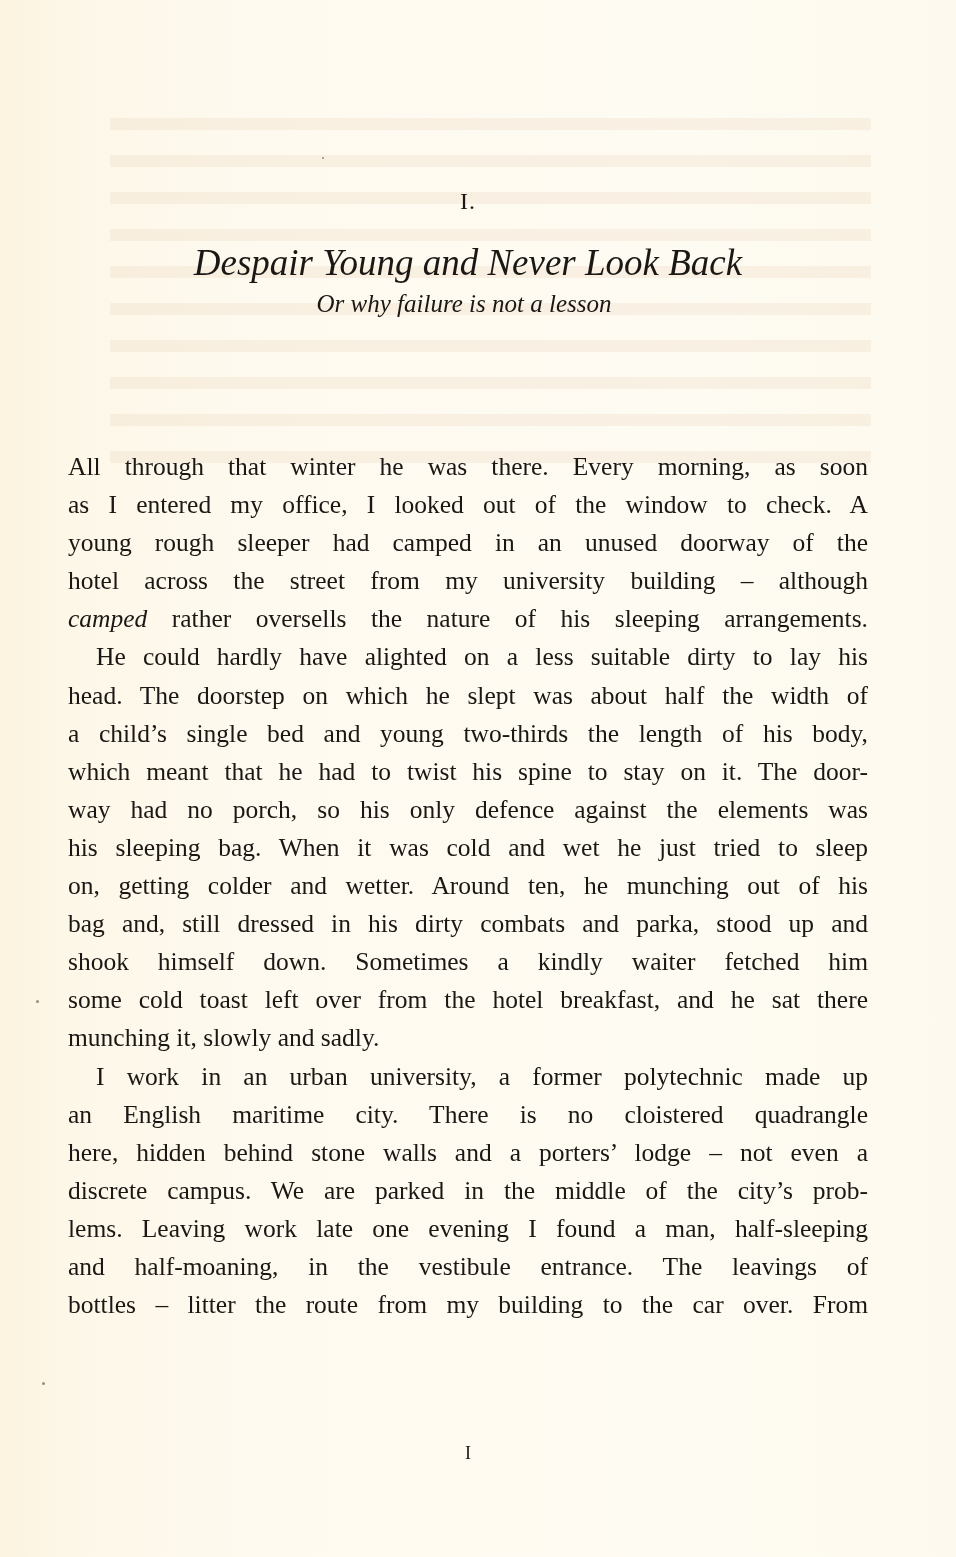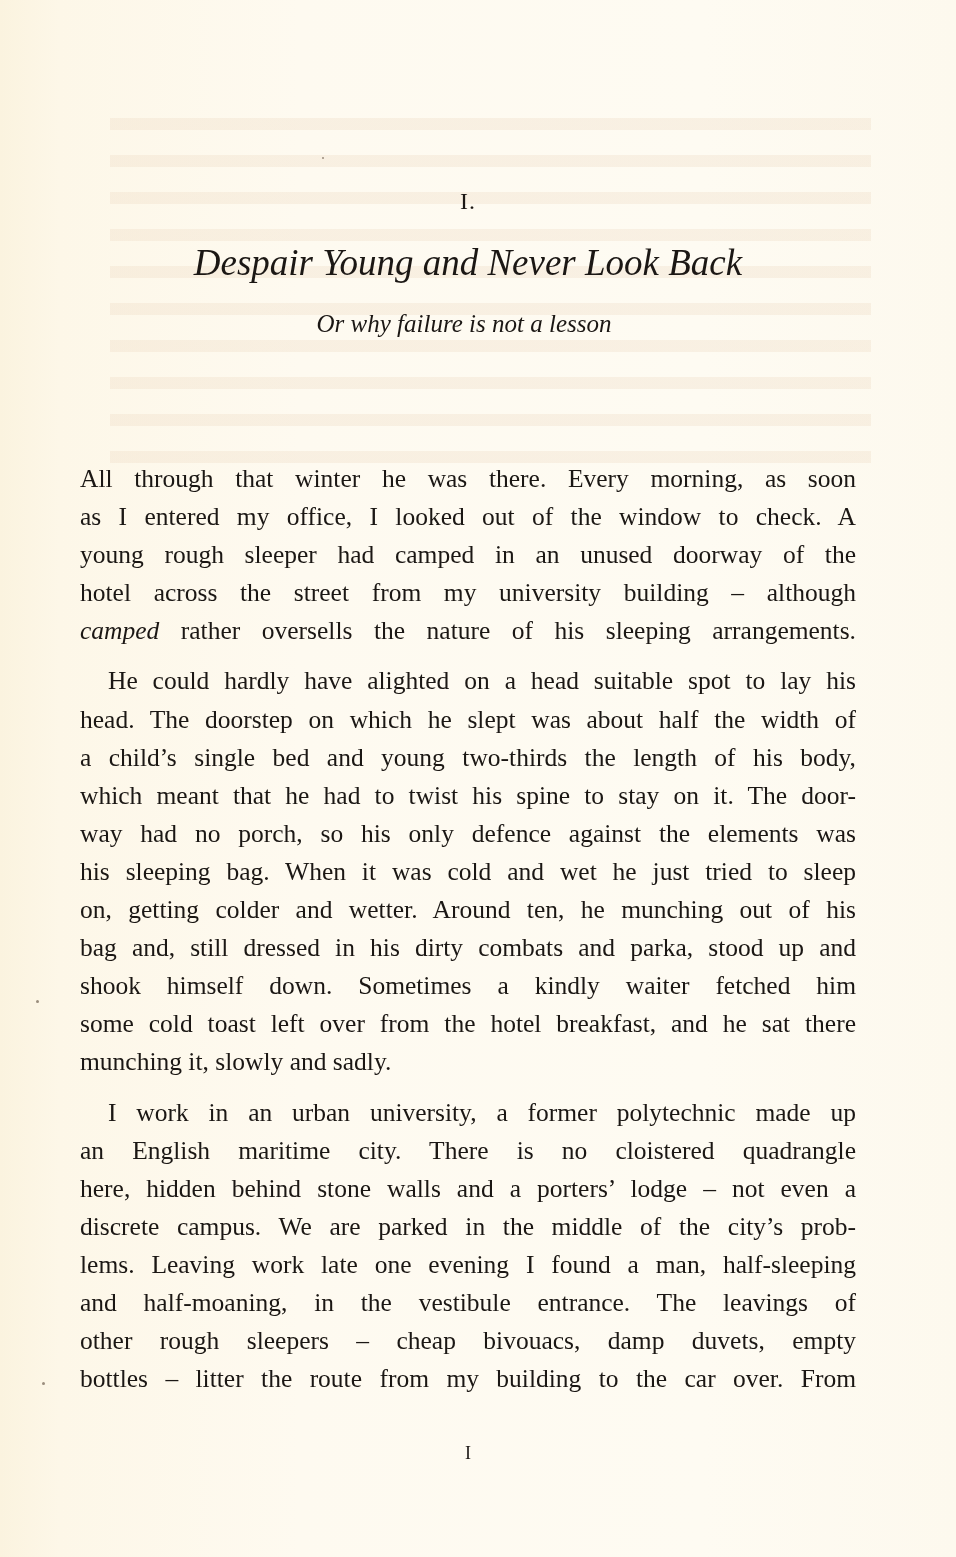--- a/index.html
+++ b/index.html
@@ -40,41 +40,41 @@
       left: 0;
       width: 936px;
       text-align: center;
       font-family: "Liberation Serif", serif;
       font-style: italic;
       font-size: 37px;
       margin-top: 9px;
     }
     .chapter-subtitle {
       position: absolute;
-      top: 310px;
+      top: 290px;
       left: 0;
       width: 928px;
       text-align: center;
       font-family: "Liberation Serif", serif;
       font-style: italic;
       font-size: 25px;
     }
     .body-text {
       position: absolute;
       top: 448px;
       left: 68px;
       width: 800px;
       font-family: "Liberation Serif", serif;
       font-size: 25.5px;
       line-height: 38.1px;
       text-align: justify;
       hyphens: manual;
     }
     .body-text p {
-      margin: 12px;
+      margin: 0;
     }
     .line {
       display: block;
       text-align: justify;
       text-align-last: justify;
       white-space: nowrap;
       height: 38.1px;
     }
     .line.last {
       text-align-last: left;
@@ -107,40 +107,39 @@
 
 <div class="body-text">
   <p>
     <span class="line">All through that winter he was there. Every morning, as soon</span>
     <span class="line">as I entered my office, I looked out of the window to check. A</span>
     <span class="line">young rough sleeper had camped in an unused doorway of the</span>
     <span class="line">hotel across the street from my university building – although</span>
     <span class="line"><i>camped</i><span> rather oversells the nature of his sleeping arrangements.</span></span>
   </p>
   <p>
-    <span class="line" style="padding-left:28px">He could hardly have alighted on a head suitable spot to lay his</span>
+    <span class="line" style="padding-left:28px">He could hardly have alighted on a less suitable dirty to lay his</span>
     <span class="line">head. The doorstep on which he slept was about half the width of</span>
     <span class="line">a child’s single bed and young two-thirds the length of his body,</span>
     <span class="line">which meant that he had to twist his spine to stay on it. The door-</span>
     <span class="line">way had no porch, so his only defence against the elements was</span>
     <span class="line">his sleeping bag. When it was cold and wet he just tried to sleep</span>
     <span class="line">on, getting colder and wetter. Around ten, he munching out of his</span>
     <span class="line">bag and, still dressed in his dirty combats and parka, stood up and</span>
     <span class="line">shook himself down. Sometimes a kindly waiter fetched him</span>
     <span class="line">some cold toast left over from the hotel breakfast, and he sat there</span>
     <span class="line last">munching it, slowly and sadly.</span>
   </p>
   <p>
     <span class="line" style="padding-left:28px">I work in an urban university, a former polytechnic made up</span>
     <span class="line">an English maritime city. There is no cloistered quadrangle</span>
     <span class="line">here, hidden behind stone walls and a porters’ lodge – not even a</span>
     <span class="line">discrete campus. We are parked in the middle of the city’s prob-</span>
     <span class="line">lems. Leaving work late one evening I found a man, half-sleeping</span>
     <span class="line">and half-moaning, in the vestibule entrance. The leavings of</span>
-    <span class="line">other rough sleepers – cheap bivouacs, damp duvets, empty</span>
     <span class="line">bottles – litter the route from my building to the car over. From</span>
   </p>
 </div>
 
 <div class="page-number">I</div>
 
 <span class="speck" style="left:36px;top:1000px"></span>
 <span class="speck" style="left:42px;top:1382px"></span>
 <span class="speck" style="left:322px;top:157px;width:2px;height:2px"></span>
 

